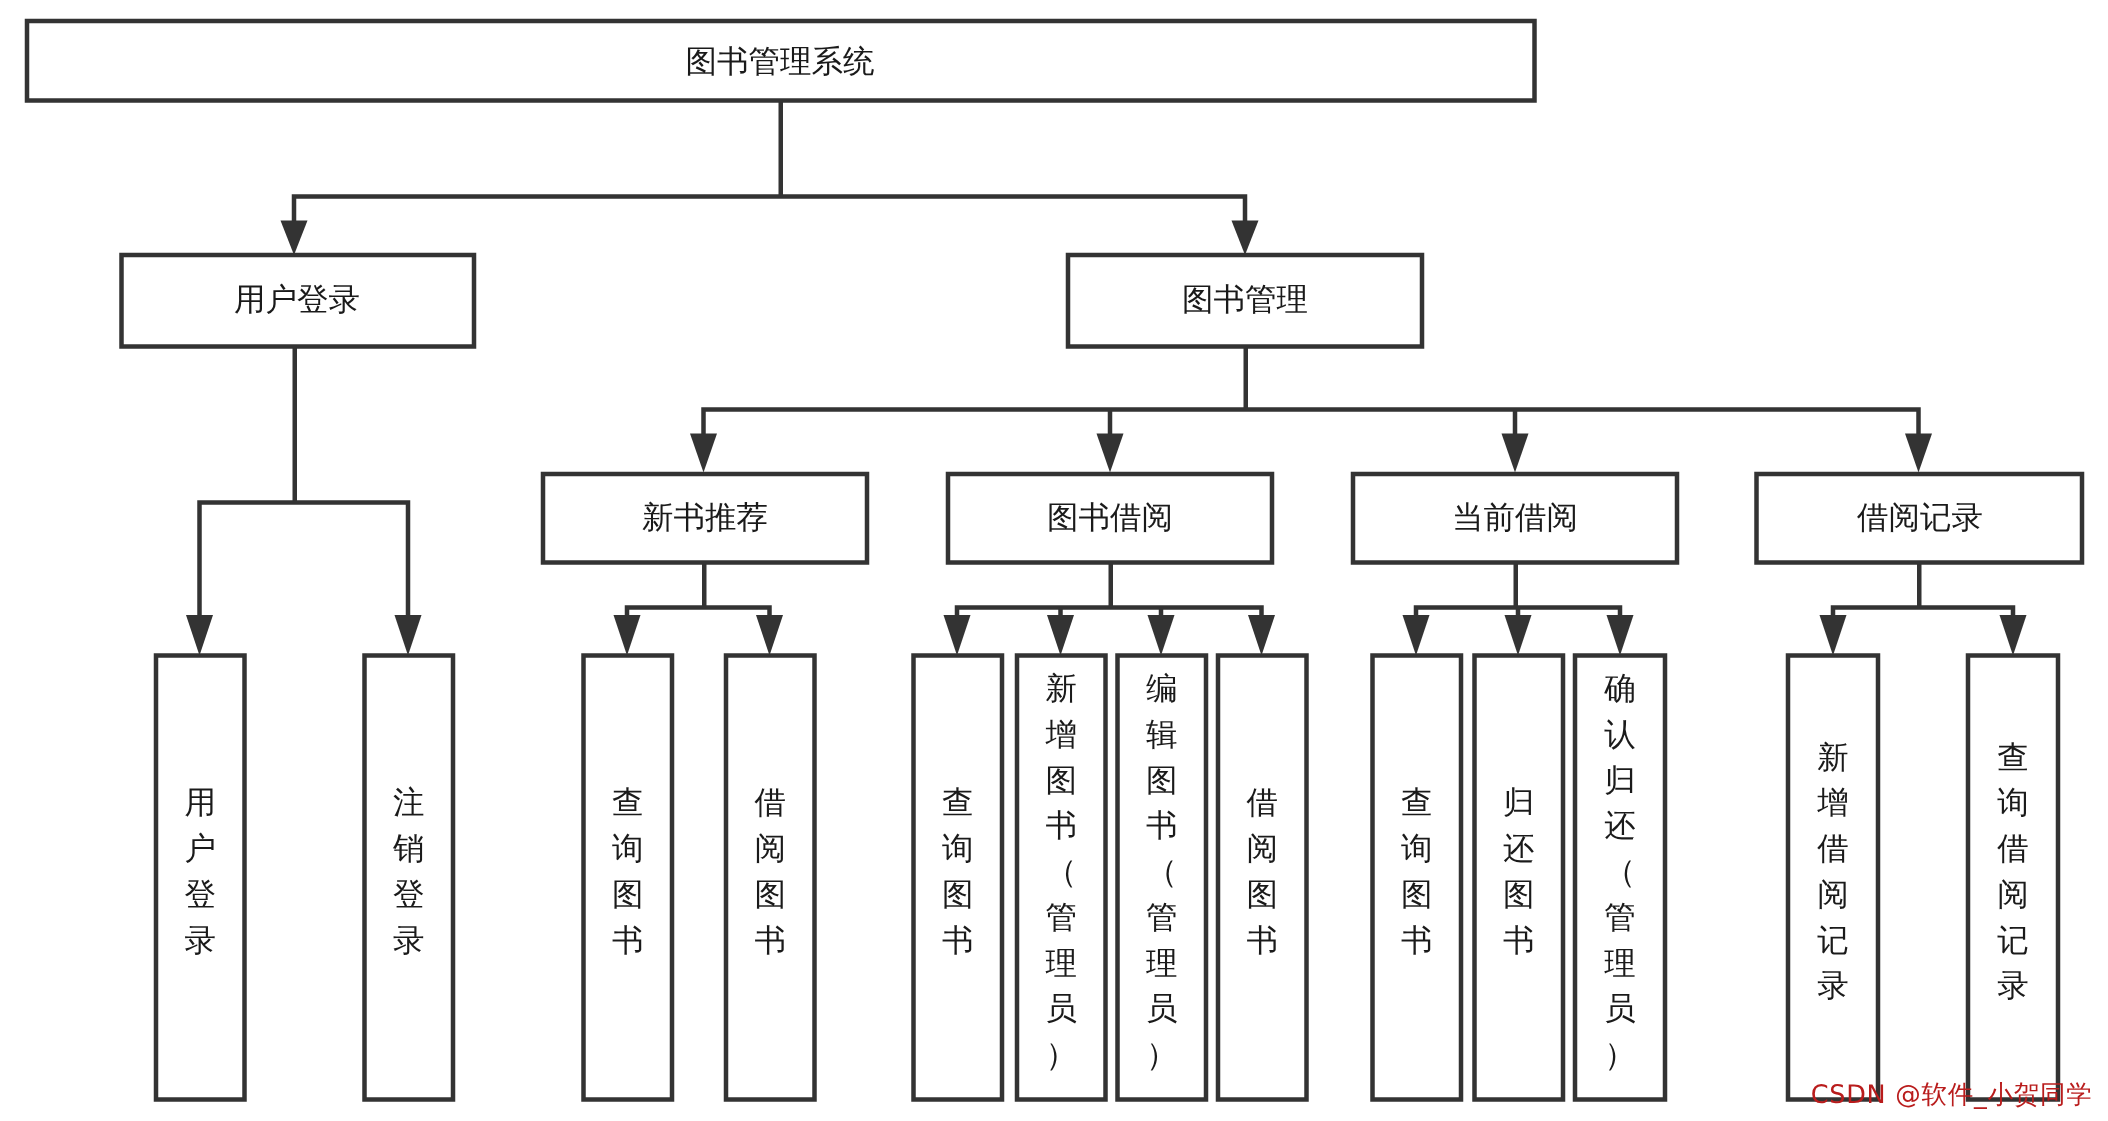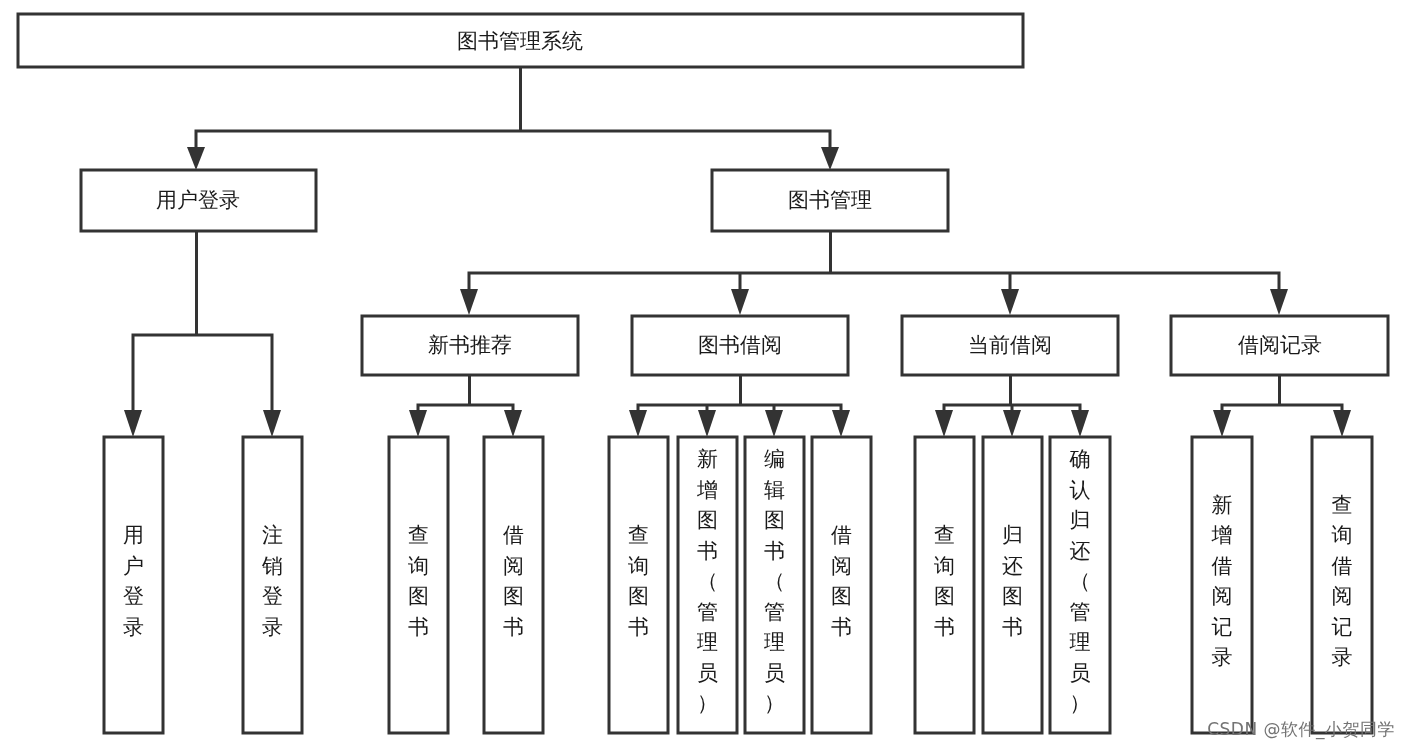--- a/index.html
+++ b/index.html
@@ -48,21 +48,21 @@
     font-size: 21px;
     fill: #1a1a1a;
     text-anchor: middle;
   }
   .watermark {
     position: absolute;
     right: 10px;
     bottom: 6px;
     font-family: "DejaVu Sans", "Liberation Sans", sans-serif;
     font-size: 17px;
-    color: #737373;
+    color: #b91c1c;
     letter-spacing: 0.5px;
     white-space: nowrap;
     pointer-events: none;
   }
 </style>
 </head>
 <body>
 
 <svg id="diagram" viewBox="0 0 1405 747" xmlns="http://www.w3.org/2000/svg">
 

